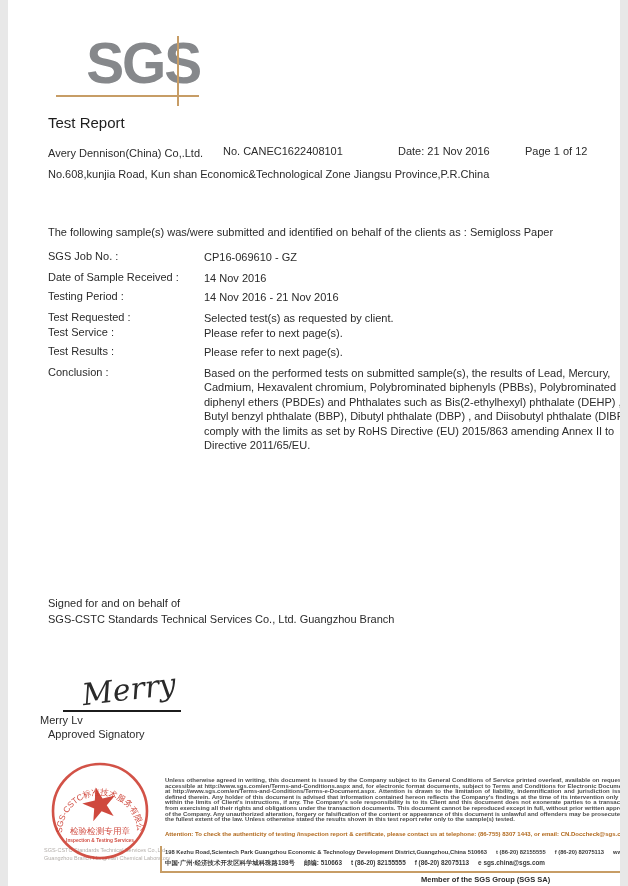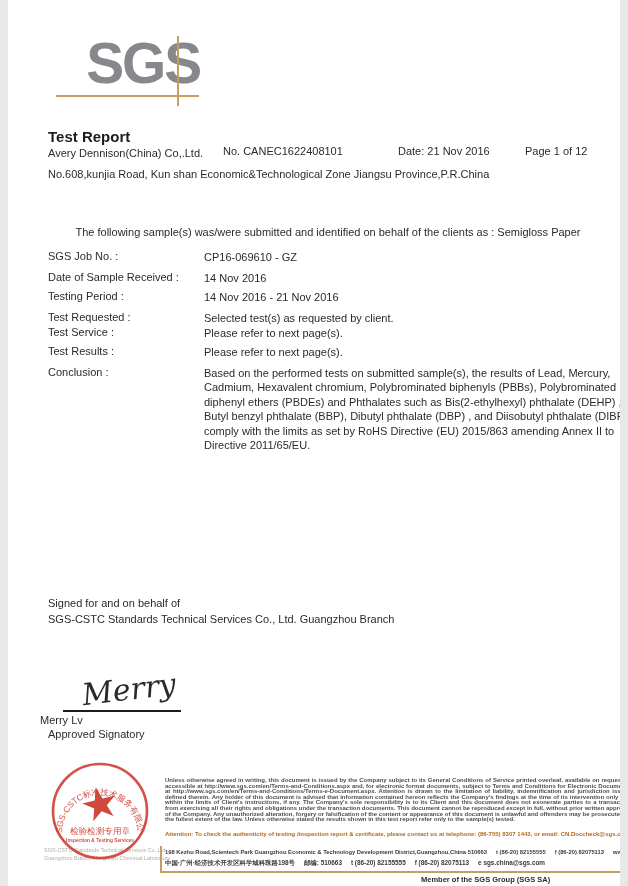--- a/index.html
+++ b/index.html
@@ -11,30 +11,30 @@
   }
   
   .logo-text {
     position:absolute; left:77px; top:34px;
     font-size:58px; line-height:58px; font-weight:bold; letter-spacing:-2px;
     color:#86888b; transform:scaleX(.98);
   }
   .logo-underline { position:absolute; left:48px; top:95px; width:143px; height:2px; background:#c79d66; }
   .logo-vline     { position:absolute; left:169px; top:36px; width:2px; height:70px; background:#c79d66; }
   
-  .rpt-title { position:absolute; left:40px; top:114px; font-size:15px; font-weight:bold; color:#1d1d1d;margin-top:14px; }
+  .rpt-title { position:absolute; left:40px; top:114px; font-size:15px; font-weight:normal; color:#1d1d1d; }
   .hdr-item  { position:absolute; top:118px; font-size:11px; color:#2b2b2b;margin-top:27px; }
   .hdr-no   { left:215px; }
   .hdr-date { left:390px; }
   .hdr-page { left:517px;text-align:center; }
   
   .client-name    { position:absolute; left:40px; top:147px; font-size:11px; }
   .client-address { position:absolute; left:40px; top:168px; font-size:11px; }
   
-  .intro { position:absolute; left:40px; top:226px; font-size:11px; width:560px;text-align:center; }
+  .intro { position:absolute; left:40px; top:226px; font-size:11px; width:560px; }
   .row   { position:absolute; left:40px; width:575px; font-size:11px; }
   .row .lbl { position:absolute; left:0; top:0; width:152px; }
   .row .val { position:absolute; left:156px; top:0; width:428px; line-height:14.4px; }
   .r0 { top:250px; } .r1 { top:271px; } .r2 { top:290px; }
   .r3 { top:311px; } .r4 { top:326px; } .r5 { top:345px; } .r6 { top:366px; }
   
   .signed-block { position:absolute; left:40px; top:596px; font-size:11px; line-height:15.5px; }
   .sig-svg   { position:absolute; left:48px; top:666px; }
   .sig-line  { position:absolute; left:55px; top:710px; width:118px; height:2px; background:#1c1c1c; }
   .sig-name  { position:absolute; left:32px; top:714px; font-size:11px; }

